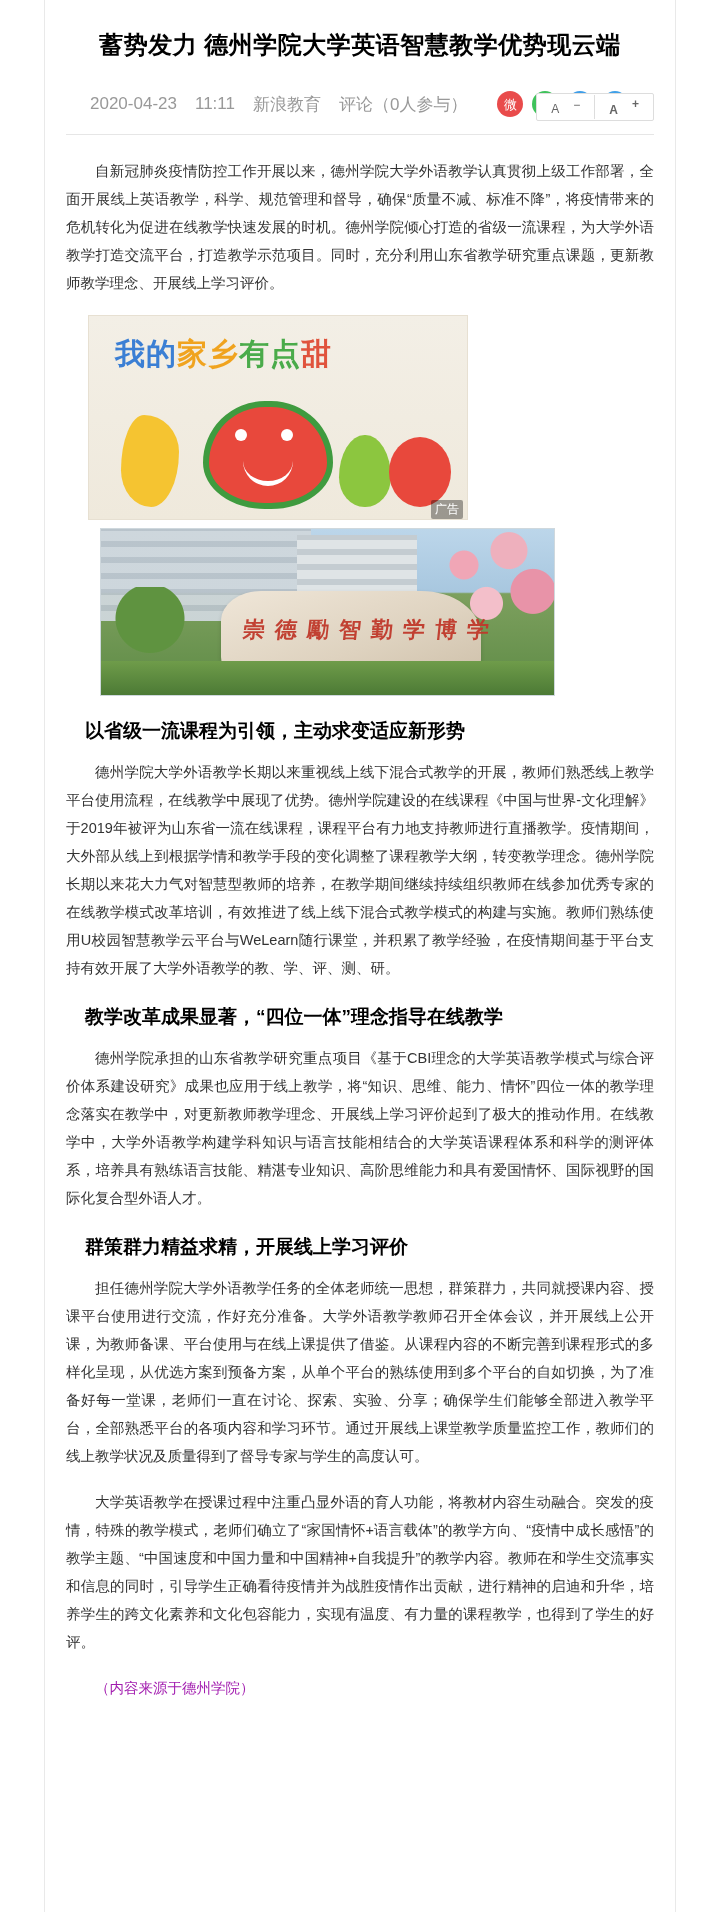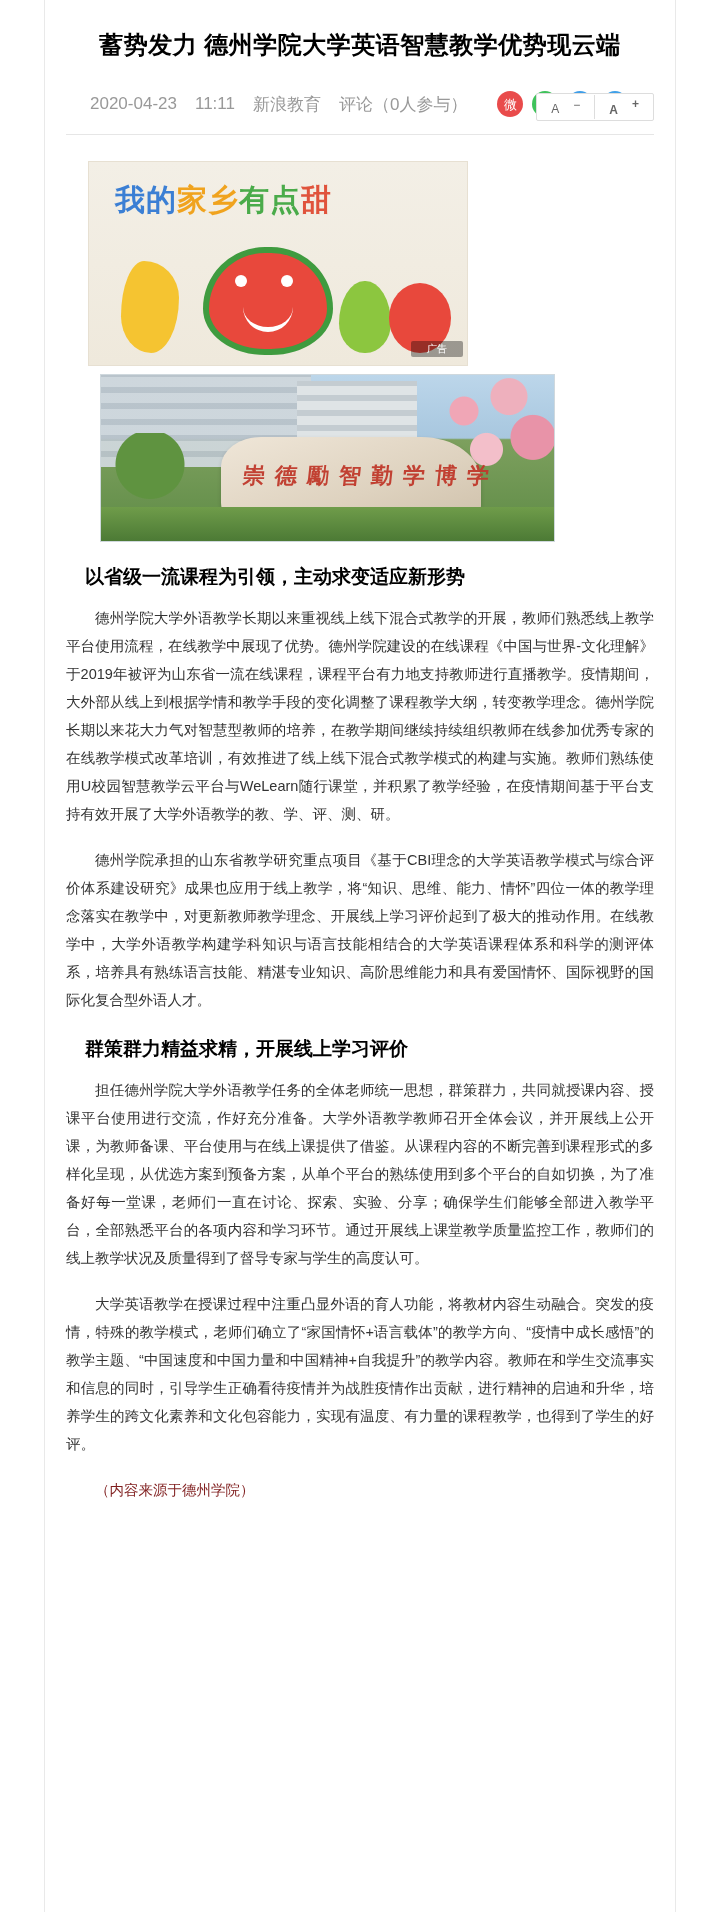--- a/index.html
+++ b/index.html
@@ -127,21 +127,21 @@
   .content h3 {
     font-size: 19px;
     font-weight: bold;
     color: #000;
     margin: 22px 0 14px 0;
     text-indent: 1em;
     line-height: 26px;
   }
   .content p.source {
     text-indent: 2em;
-    color: #7f1d1d;
+    color: #a21caf;
     margin-top: 3px;
   }
   
   .ad-block {
     width: 380px;
     height: 205px;
     margin: 4px 0 8px 22px;
     position: relative;
     background: linear-gradient(180deg, #f3efe6 0%, #efe9dc 100%);
     border: 1px solid #e7e0d2;
@@ -223,25 +223,25 @@
     left: 282px;
     bottom: 6px;
     width: 62px;
     height: 70px;
     background: #e8483c;
     border-radius: 50%;
   }
   .ad-tag {
     position: absolute;
     right: 4px;
-    bottom: 8px;
+    bottom: 0;
     background: rgba(0,0,0,0.35);
     color: #fff;
-    font-size: 10px;
-    padding: 1px 16px;
+    font-size: 12px;
+    padding: 1px 4px;
     border-radius: 2px;
   }
   
   .photo-block {
     width: 455px;
     height: 168px;
     margin: 8px 0 22px 34px;
     position: relative;
     overflow: hidden;
     background: linear-gradient(180deg, #bcd6ea 0%, #a8c7df 38%, #7da05e 39%, #5d8a45 100%);
@@ -342,20 +342,21 @@
       <div class="font-size-box">
         <span class="small"><span>A</span><span class="sup">−</span></span>
         <span class="big"><span>A</span><span class="sup">+</span></span>
       </div>
     </div>
 
     <div class="divider"></div>
 
     <div class="content">
 
+      <p>自新冠肺炎疫情防控工作开展以来，德州学院大学外语教学认真贯彻上级工作部署，全面开展线上英语教学，科学、规范管理和督导，确保“质量不减、标准不降”，将疫情带来的危机转化为促进在线教学快速发展的时机。德州学院倾心打造的省级一流课程，为大学外语教学打造交流平台，打造教学示范项目。同时，充分利用山东省教学研究重点课题，更新教师教学理念、开展线上学习评价。</p>
 
       <div class="ad-block">
         <div class="ad-title">
           <span class="c1">我的</span><span class="c2">家乡</span><span class="c3">有点</span><span class="c4">甜</span>
         </div>
         <div class="fruits">
           <div class="banana"></div>
           <div class="watermelon"></div>
           <div class="pear"></div>
           <div class="apple"></div>
@@ -370,20 +371,21 @@
         <div class="ph-tree"></div>
         <div class="ph-rock">
           <div class="ph-rock-text">崇德勵智勤学博学</div>
         </div>
         <div class="ph-hedge"></div>
       </div>
 
       <h3>以省级一流课程为引领，主动求变适应新形势</h3>
       <p>德州学院大学外语教学长期以来重视线上线下混合式教学的开展，教师们熟悉线上教学平台使用流程，在线教学中展现了优势。德州学院建设的在线课程《中国与世界-文化理解》于2019年被评为山东省一流在线课程，课程平台有力地支持教师进行直播教学。疫情期间，大外部从线上到根据学情和教学手段的变化调整了课程教学大纲，转变教学理念。德州学院长期以来花大力气对智慧型教师的培养，在教学期间继续持续组织教师在线参加优秀专家的在线教学模式改革培训，有效推进了线上线下混合式教学模式的构建与实施。教师们熟练使用U校园智慧教学云平台与WeLearn随行课堂，并积累了教学经验，在疫情期间基于平台支持有效开展了大学外语教学的教、学、评、测、研。</p>
 
+      <h3>教学改革成果显著，“四位一体”理念指导在线教学</h3>
       <p>德州学院承担的山东省教学研究重点项目《基于CBI理念的大学英语教学模式与综合评价体系建设研究》成果也应用于线上教学，将“知识、思维、能力、情怀”四位一体的教学理念落实在教学中，对更新教师教学理念、开展线上学习评价起到了极大的推动作用。在线教学中，大学外语教学构建学科知识与语言技能相结合的大学英语课程体系和科学的测评体系，培养具有熟练语言技能、精湛专业知识、高阶思维能力和具有爱国情怀、国际视野的国际化复合型外语人才。</p>
 
       <h3>群策群力精益求精，开展线上学习评价</h3>
       <p>担任德州学院大学外语教学任务的全体老师统一思想，群策群力，共同就授课内容、授课平台使用进行交流，作好充分准备。大学外语教学教师召开全体会议，并开展线上公开课，为教师备课、平台使用与在线上课提供了借鉴。从课程内容的不断完善到课程形式的多样化呈现，从优选方案到预备方案，从单个平台的熟练使用到多个平台的自如切换，为了准备好每一堂课，老师们一直在讨论、探索、实验、分享；确保学生们能够全部进入教学平台，全部熟悉平台的各项内容和学习环节。通过开展线上课堂教学质量监控工作，教师们的线上教学状况及质量得到了督导专家与学生的高度认可。</p>
 
       <p>大学英语教学在授课过程中注重凸显外语的育人功能，将教材内容生动融合。突发的疫情，特殊的教学模式，老师们确立了“家国情怀+语言载体”的教学方向、“疫情中成长感悟”的教学主题、“中国速度和中国力量和中国精神+自我提升”的教学内容。教师在和学生交流事实和信息的同时，引导学生正确看待疫情并为战胜疫情作出贡献，进行精神的启迪和升华，培养学生的跨文化素养和文化包容能力，实现有温度、有力量的课程教学，也得到了学生的好评。</p>
 
       <p class="source">（内容来源于德州学院）</p>
     </div>
   </div>

